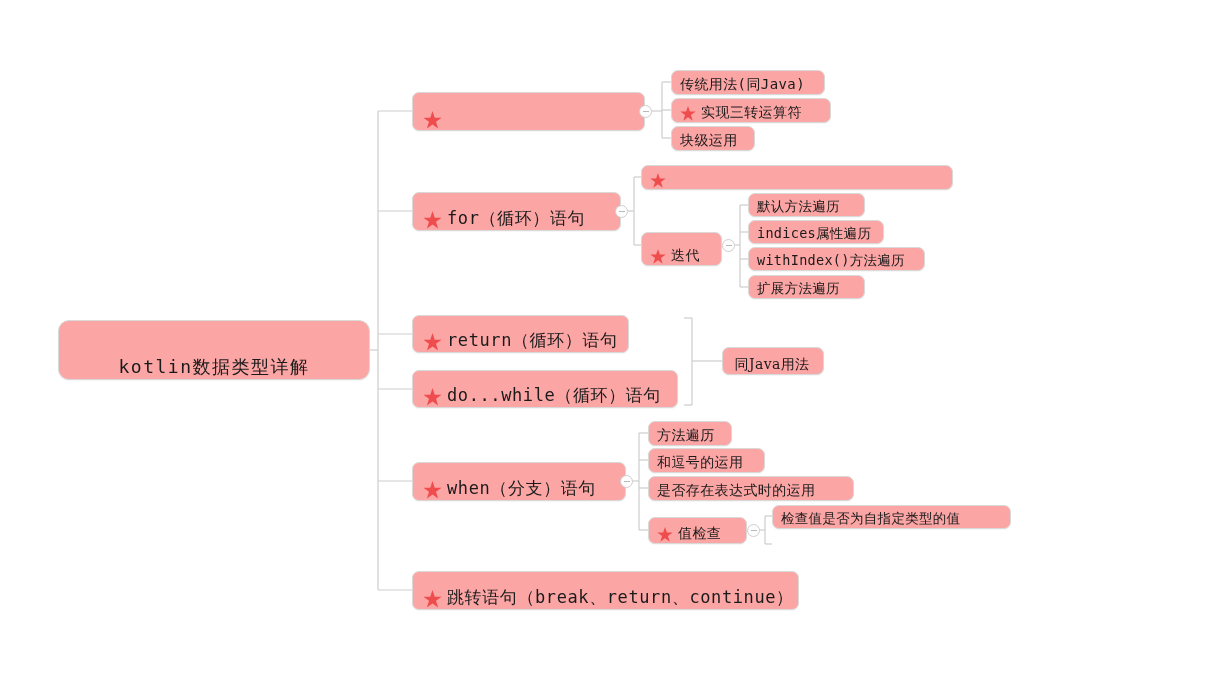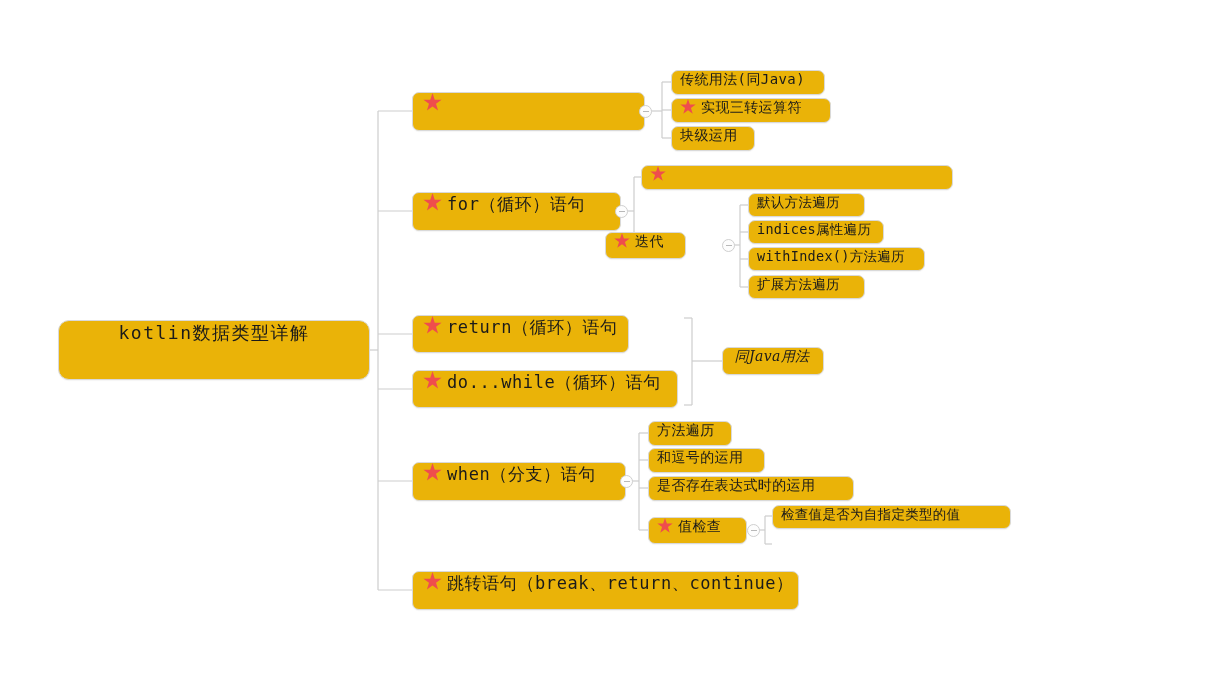--- a/index.html
+++ b/index.html
@@ -8,25 +8,25 @@
     background:#ffffff;
     font-family:"DejaVu Sans","Liberation Sans",sans-serif;
     overflow:hidden;
   }
   #canvas{position:relative;width:1213px;height:692px;}
   svg#wires{position:absolute;left:0;top:0;width:1213px;height:692px;pointer-events:none;}
 
   .node{
     position:absolute;
     box-sizing:border-box;
-    background:#eab308;
+    background:#fca5a5;
     border:1px solid #d9d9d9;
     border-radius:7px;
     display:flex;
-    align-items:flex-start;
+    align-items:flex-end;
     white-space:nowrap;
     color:#1a1a1a;
     box-shadow:0 1px 1px rgba(0,0,0,.045);
   }
   .node .label{display:inline-block;}
 
   
   .node.root{
     border-radius:11px;
     padding:0 18px;
@@ -55,21 +55,21 @@
   }
 
   
   .node.lv3{padding:0 9px 0 8px;}
   .node.lv3 .label{
     font-size:13.5px;
     letter-spacing:.3px;
     font-family:"DejaVu Sans Mono","Liberation Mono",monospace;
   }
 
-  .node.italic .label{font-style:italic;font-family:"DejaVu Serif","Liberation Serif",serif;}
+  .node.italic .label{font-family:"DejaVu Serif","Liberation Serif",serif;}
 
   
   .star{
     flex:0 0 auto;
     width:17px;height:17px;
     margin-right:6px;
     position:relative;
     display:inline-block;
   }
   .star i{
@@ -184,21 +184,21 @@
     <span class="label">for（循环）语句</span>
   </div>
   <div class="toggle" style="left:615px;top:205px;"></div>
 
   <div class="node lv2" style="left:641px;top:165px;width:312px;height:25px;">
     <span class="star lv2s">
         <i></i>
       </span>
   </div>
 
-  <div class="node lv2" style="left:605px;top:232px;width:81px;height:27px;">
+  <div class="node lv2" style="left:641px;top:232px;width:81px;height:34px;">
     <span class="star lv2s">
         <i></i>
       </span>
     <span class="label">迭代</span>
   </div>
   <div class="toggle" style="left:722px;top:239px;"></div>
 
   <div class="node lv3" style="left:748px;top:193px;width:117px;height:24px;">
     <span class="label">默认方法遍历</span>
   </div>

